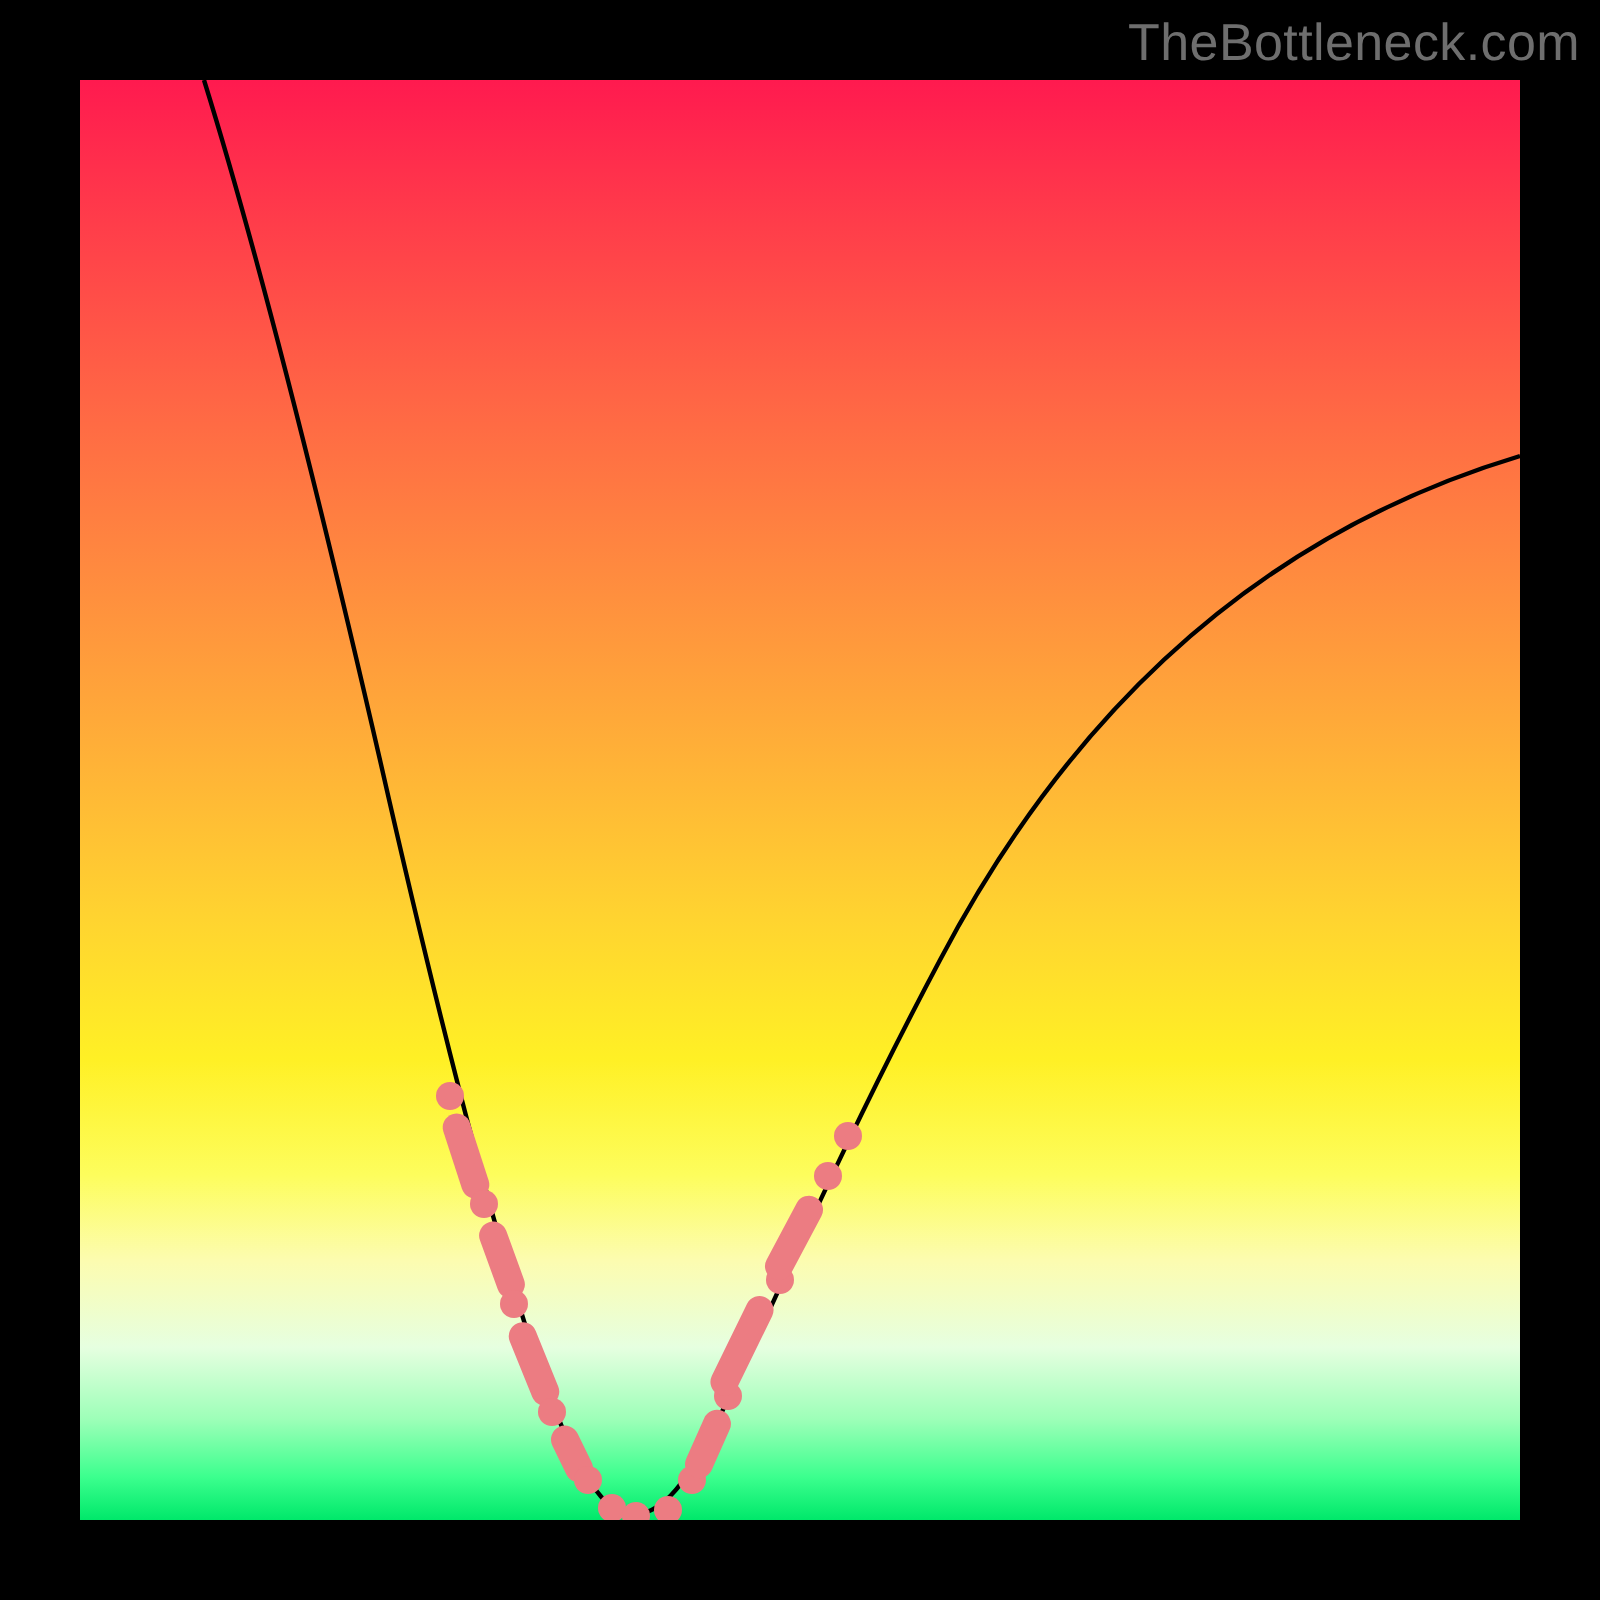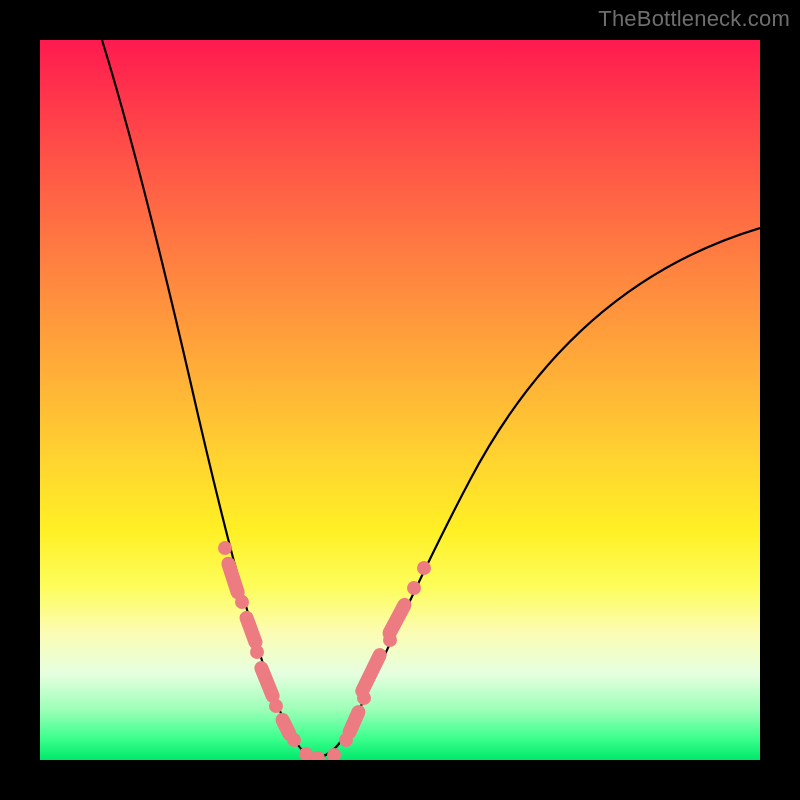--- a/index.html
+++ b/index.html
@@ -47,21 +47,21 @@
       #9dffb8 93%,
       #3cff8e 97%,
       #00e86a 100%
     );
   }
   .watermark {
     position: absolute;
     top: 6px;
     right: 10px;
     color: #6e6e6e;
-    font-size: 22px;
+    font-size: 26px;
     font-weight: 500;
     letter-spacing: 0.2px;
     user-select: none;
   }
   svg.curve {
     position: absolute;
     left: 0;
     top: 0;
     width: 100%;
     height: 100%;

